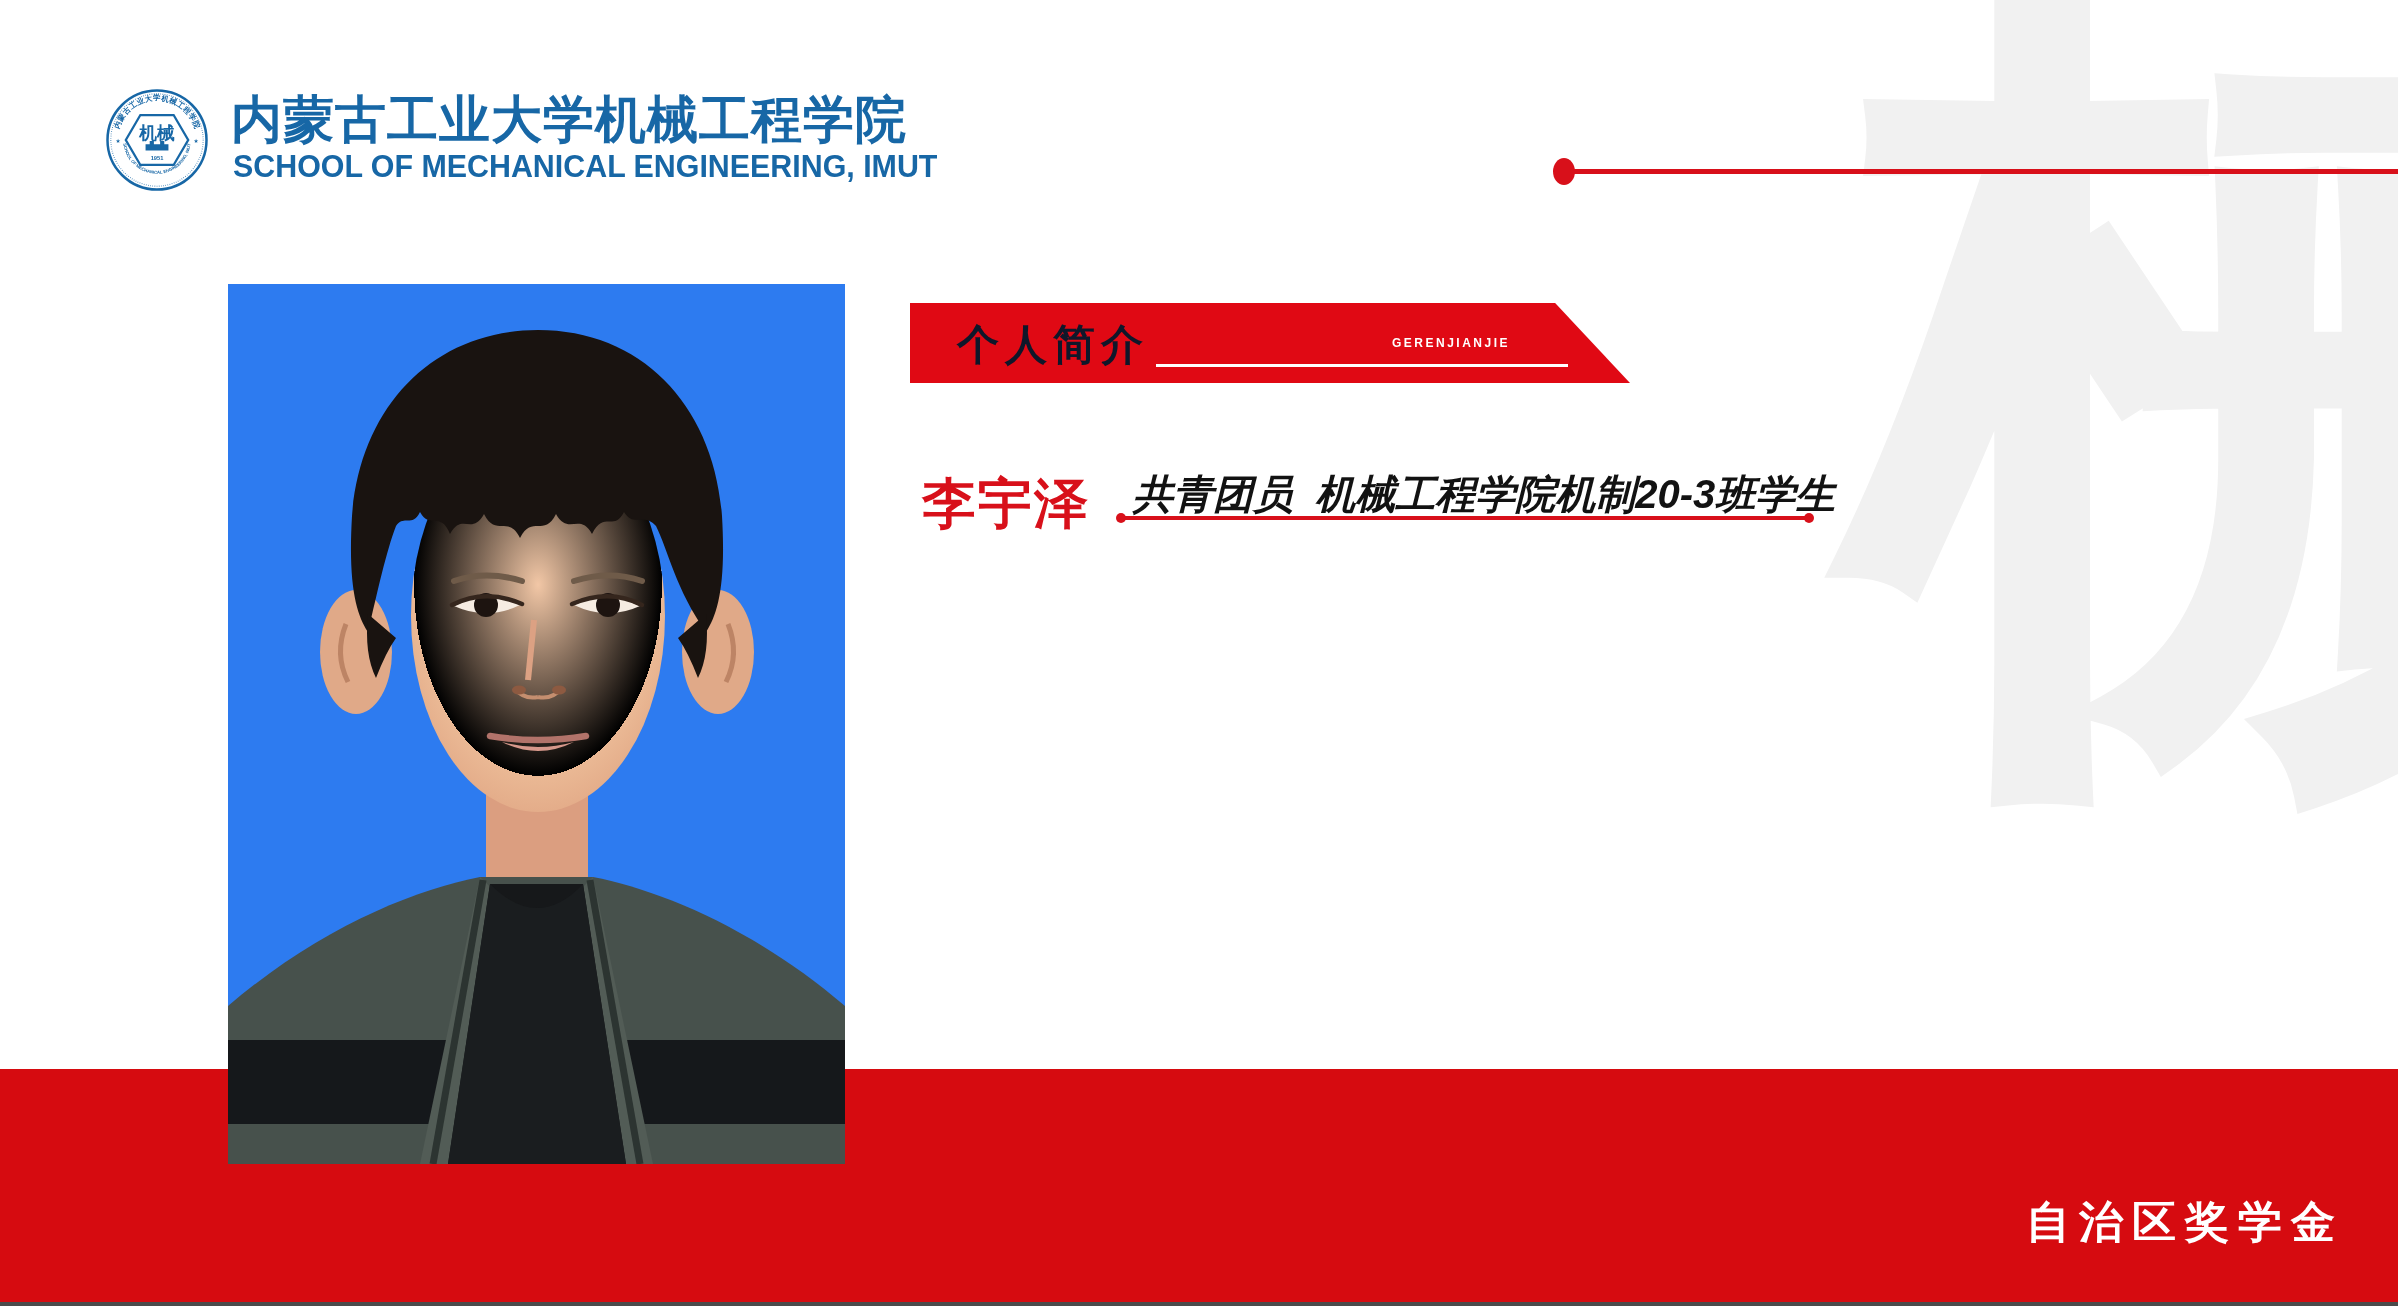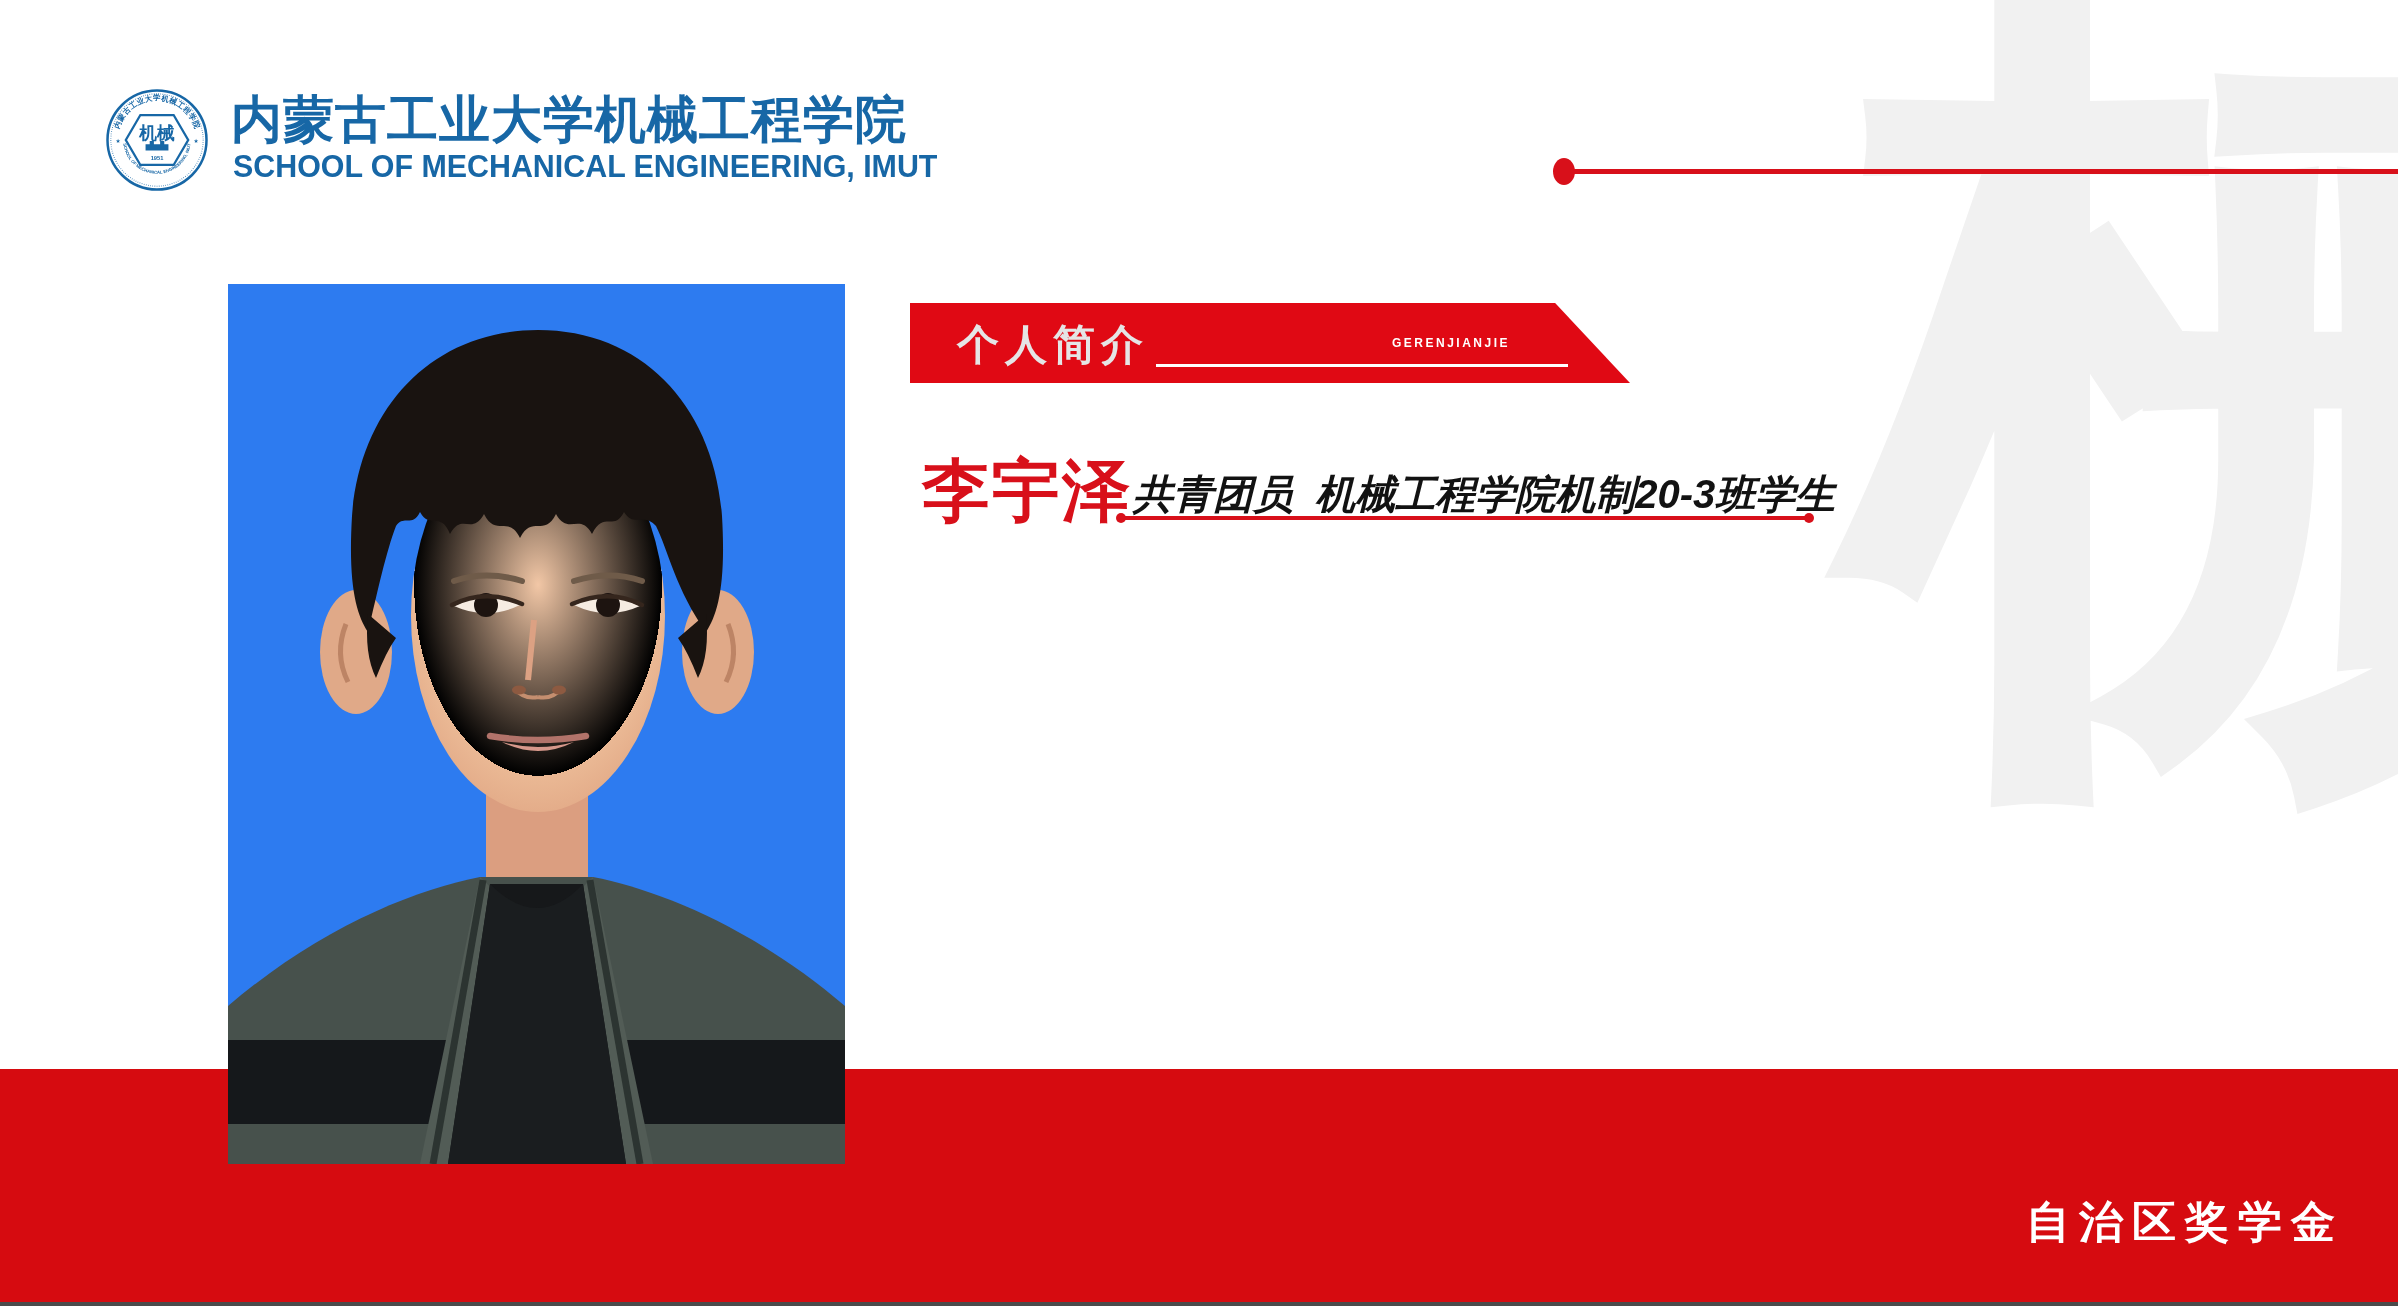--- a/index.html
+++ b/index.html
@@ -29,33 +29,33 @@
   .top-line-dot{position:absolute;left:1553px;top:158px;width:22px;height:27px;border-radius:50%;background:#d8101a;z-index:3;}
   
   .photo{position:absolute;left:228px;top:284px;width:617px;height:880px;z-index:4;}
   .photo svg{display:block;width:100%;height:100%;}
   
   .banner{
     position:absolute;left:910px;top:303px;width:720px;height:80px;z-index:5;
     background:#e00914;clip-path:polygon(0 0,89.6% 0,100% 100%,0 100%);
   }
   .banner-title{
-    position:absolute;left:47px;top:14px;color:#e5e5e5;
+    position:absolute;left:47px;top:14px;color:#0f172a;
     font-size:42px;font-weight:700;letter-spacing:6px;white-space:pre;
   }
   .banner-underline{position:absolute;left:246px;top:61px;width:412px;height:3px;background:#ffffff;}
   .banner-subtitle{
     position:absolute;left:1392px;top:336px;z-index:6;color:#ffffff;
     font-size:12px;font-weight:700;letter-spacing:2.5px;white-space:pre;
   }
   
   .name{
-    position:absolute;left:922px;top:446px;z-index:5;color:#d8101a;
+    position:absolute;left:922px;top:468px;z-index:5;color:#d8101a;
     font-family:"Liberation Serif","DejaVu Serif",serif;
-    font-size:68px;font-weight:700;letter-spacing:2px;white-space:pre;
+    font-size:54px;font-weight:700;letter-spacing:2px;white-space:pre;
   }
   .tagline{
     position:absolute;left:1133px;top:467px;z-index:5;color:#121212;
     font-size:40px;font-weight:700;white-space:pre;font-style:italic;
   }
   .name-underline{position:absolute;left:1121px;top:516px;width:688px;height:4px;background:#d8101a;z-index:5;}
   .dot-end{position:absolute;top:-3px;width:10px;height:10px;border-radius:50%;background:#d8101a;}
   .dot-left{left:-5px;}
   .dot-right{right:-5px;}
   

